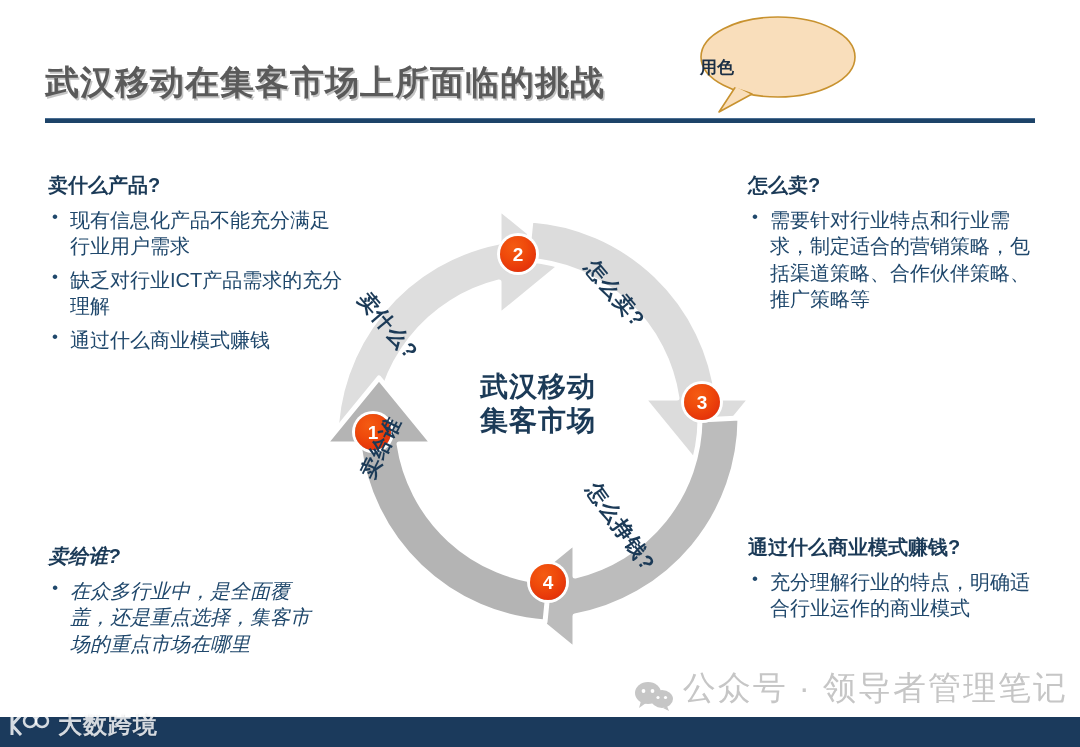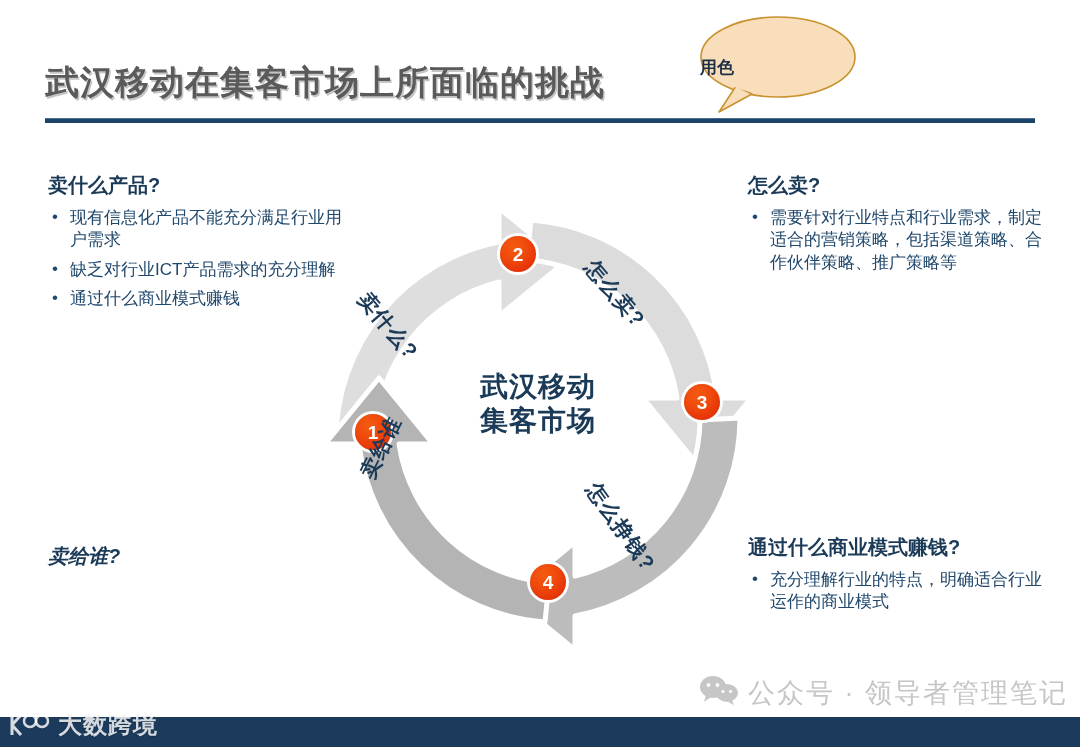--- a/index.html
+++ b/index.html
@@ -66,21 +66,21 @@
     font-size: 20px;
     font-weight: bold;
     color: #1b3a57;
     margin-bottom: 8px;
     white-space: nowrap;
   }
   .bullets { list-style: none; margin: 0; padding: 0; }
   .bullets li {
     position: relative;
     padding-left: 22px;
-    font-size: 17px;
+    font-size: 20px;
     line-height: 1.32;
     color: #20486c;
     margin-bottom: 7px;
   }
   .bullets li::before {
     content: "\2022";
     position: absolute;
     left: 4px;
     top: -1px;
     font-size: 17px;
@@ -165,24 +165,24 @@
     text-align: right;
     font-size: 11px;
     color: #9fb2c6;
     margin-left: 48px;
   }
   .watermark {
     position: absolute;
     right: 12px;
     bottom: 36px;
     display: flex;
-    align-items: flex-start;
+    align-items: flex-end;
     gap: 9px;
     color: #c6c6c6;
-    font-size: 27px;
+    font-size: 33px;
     letter-spacing: 2px;
   }
   .wechat-icon { display: block; }
   .brand-logo {
     position: absolute;
     left: 8px;
     bottom: 6px;
     display: flex;
     align-items: center;
     gap: 6px;
@@ -223,20 +223,23 @@
 
   <div class="txt-block" id="block-tr">
     <div class="blk-head">怎么卖?</div>
     <ul class="bullets">
       <li>需要针对行业特点和行业需求，制定适合的营销策略，包括渠道策略、合作伙伴策略、推广策略等</li>
     </ul>
   </div>
 
   <div class="txt-block" id="block-bl">
     <div class="blk-head">卖给谁?</div>
+    <ul class="bullets">
+      <li>在众多行业中，是全面覆盖，还是重点选择，集客市场的重点市场在哪里</li>
+    </ul>
   </div>
 
   <div class="txt-block" id="block-br">
     <div class="blk-head">通过什么商业模式赚钱?</div>
     <ul class="bullets">
       <li>充分理解行业的特点，明确适合行业运作的商业模式</li>
     </ul>
   </div>
 
   <div id="cycle">

